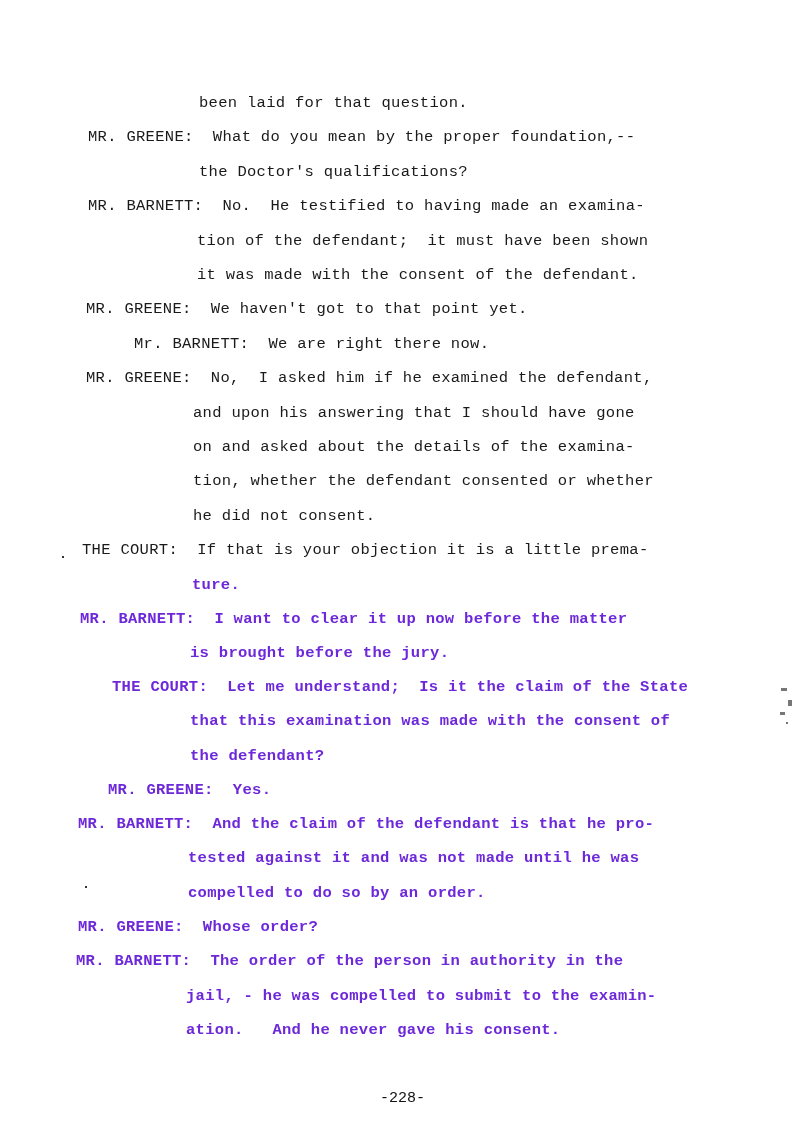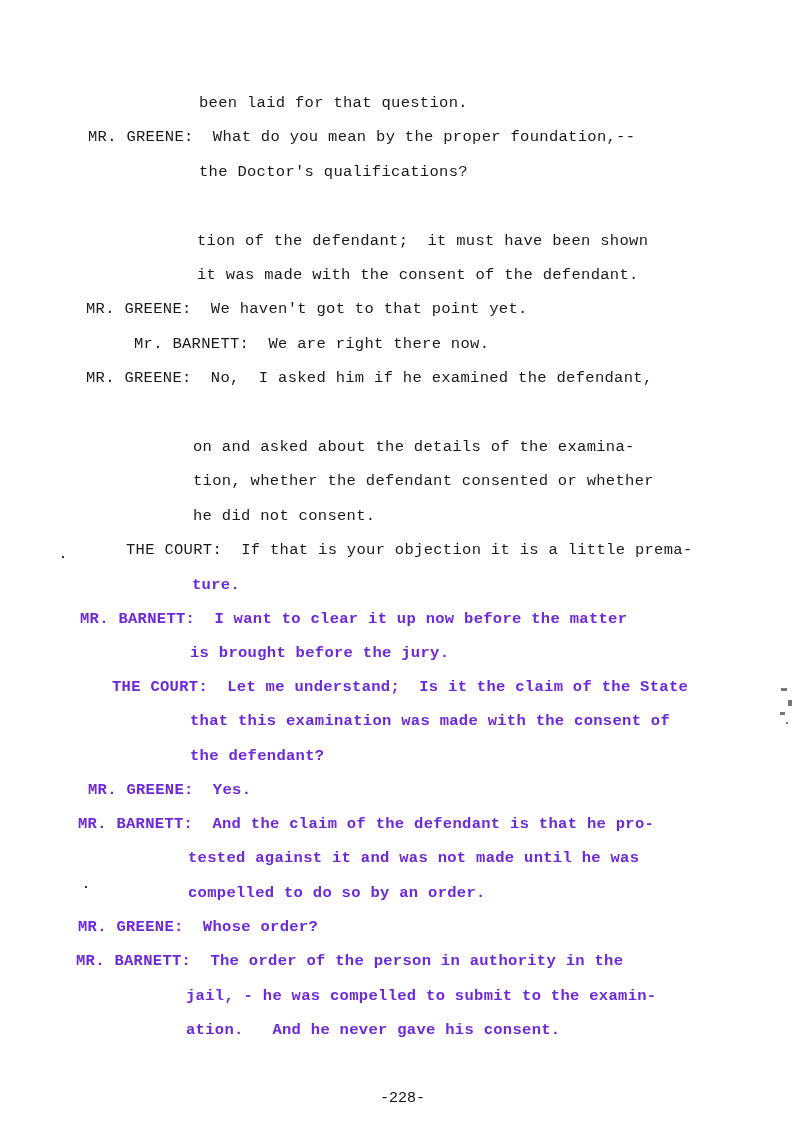--- a/index.html
+++ b/index.html
@@ -24,36 +24,38 @@
     }
     .speck { position: absolute; background: #333; width: 2px; height: 2px; }
   </style>
 </head>
 <body>
 
 <div class="page" id="page">
     <div class="line" style="left: 199px; top: 94px;"><span>been laid for that question.</span></div>
     <div class="line" style="left: 88px; top: 128px;"><span class="speaker">MR. GREENE:</span><span>  What do you mean by the proper foundation,--</span></div>
     <div class="line" style="left: 199px; top: 163px;"><span>the Doctor's qualifications?</span></div>
+    <div class="line" style="left: 88px; top: 197px;"><span class="speaker">MR. BARNETT:</span><span>  No.  He testified to having made an examina-</span></div>
     <div class="line" style="left: 197px; top: 232px;"><span>tion of the defendant;  it must have been shown</span></div>
     <div class="line" style="left: 197px; top: 266px;"><span>it was made with the consent of the defendant.</span></div>
     <div class="line" style="left: 86px; top: 300px;"><span class="speaker">MR. GREENE:</span><span>  We haven't got to that point yet.</span></div>
     <div class="line" style="left: 86px; top: 335px; margin-left: 48px;"><span class="speaker">Mr. BARNETT:</span><span>  We are right there now.</span></div>
     <div class="line" style="left: 86px; top: 369px;"><span class="speaker">MR. GREENE:</span><span>  No,  I asked him if he examined the defendant,</span></div>
+    <div class="line" style="left: 193px; top: 404px;"><span>and upon his answering that I should have gone</span></div>
     <div class="line" style="left: 193px; top: 472px;"><span>tion, whether the defendant consented or whether</span></div>
     <div class="line" style="left: 193px; top: 438px;"><span>on and asked about the details of the examina-</span></div>
     <div class="line" style="left: 193px; top: 507px;"><span>he did not consent.</span></div>
-    <div class="line" style="left: 82px; top: 541px; margin-left: 44px;"><span class="speaker">THE COURT:</span><span>  If that is your objection it is a little prema-</span></div>
+    <div class="line" style="left: 82px; top: 541px;"><span class="speaker">THE COURT:</span><span>  If that is your objection it is a little prema-</span></div>
     <div class="line" style="left: 192px; top: 576px;"><span class="bold">ture.</span></div>
     <div class="line" style="left: 80px; top: 610px;"><span class="speaker bold">MR. BARNETT:</span><span class="bold">  I want to clear it up now before the matter</span></div>
     <div class="line" style="left: 190px; top: 644px;"><span class="bold">is brought before the jury.</span></div>
     <div class="line" style="left: 80px; top: 678px; margin-left: 32px;"><span class="speaker bold">THE COURT:</span><span class="bold">  Let me understand;  Is it the claim of the State</span></div>
     <div class="line" style="left: 190px; top: 712px;"><span class="bold">that this examination was made with the consent of</span></div>
     <div class="line" style="left: 190px; top: 747px;"><span class="bold">the defendant?</span></div>
-    <div class="line" style="left: 60px; top: 781px; padding-left: 28px;"><span class="speaker bold">MR. GREENE:</span><span class="bold">  Yes.</span></div>
+    <div class="line" style="left: 80px; top: 781px; padding-left: 28px;"><span class="speaker bold">MR. GREENE:</span><span class="bold">  Yes.</span></div>
     <div class="line" style="left: 78px; top: 815px;"><span class="speaker bold">MR. BARNETT:</span><span class="bold">  And the claim of the defendant is that he pro-</span></div>
     <div class="line" style="left: 188px; top: 849px;"><span class="bold">tested against it and was not made until he was</span></div>
     <div class="line" style="left: 188px; top: 884px;"><span class="bold">compelled to do so by an order.</span></div>
     <div class="line" style="left: 78px; top: 918px;"><span class="speaker bold">MR. GREENE:</span><span class="bold">  Whose order?</span></div>
     <div class="line" style="left: 76px; top: 952px;"><span class="speaker bold">MR. BARNETT:</span><span class="bold">  The order of the person in authority in the</span></div>
     <div class="line" style="left: 186px; top: 987px;"><span class="bold">jail, - he was compelled to submit to the examin-</span></div>
     <div class="line" style="left: 186px; top: 1021px;"><span class="bold">ation.   And he never gave his consent.</span></div>
   </div>
 
 <span class="pagenum">-228-</span>

